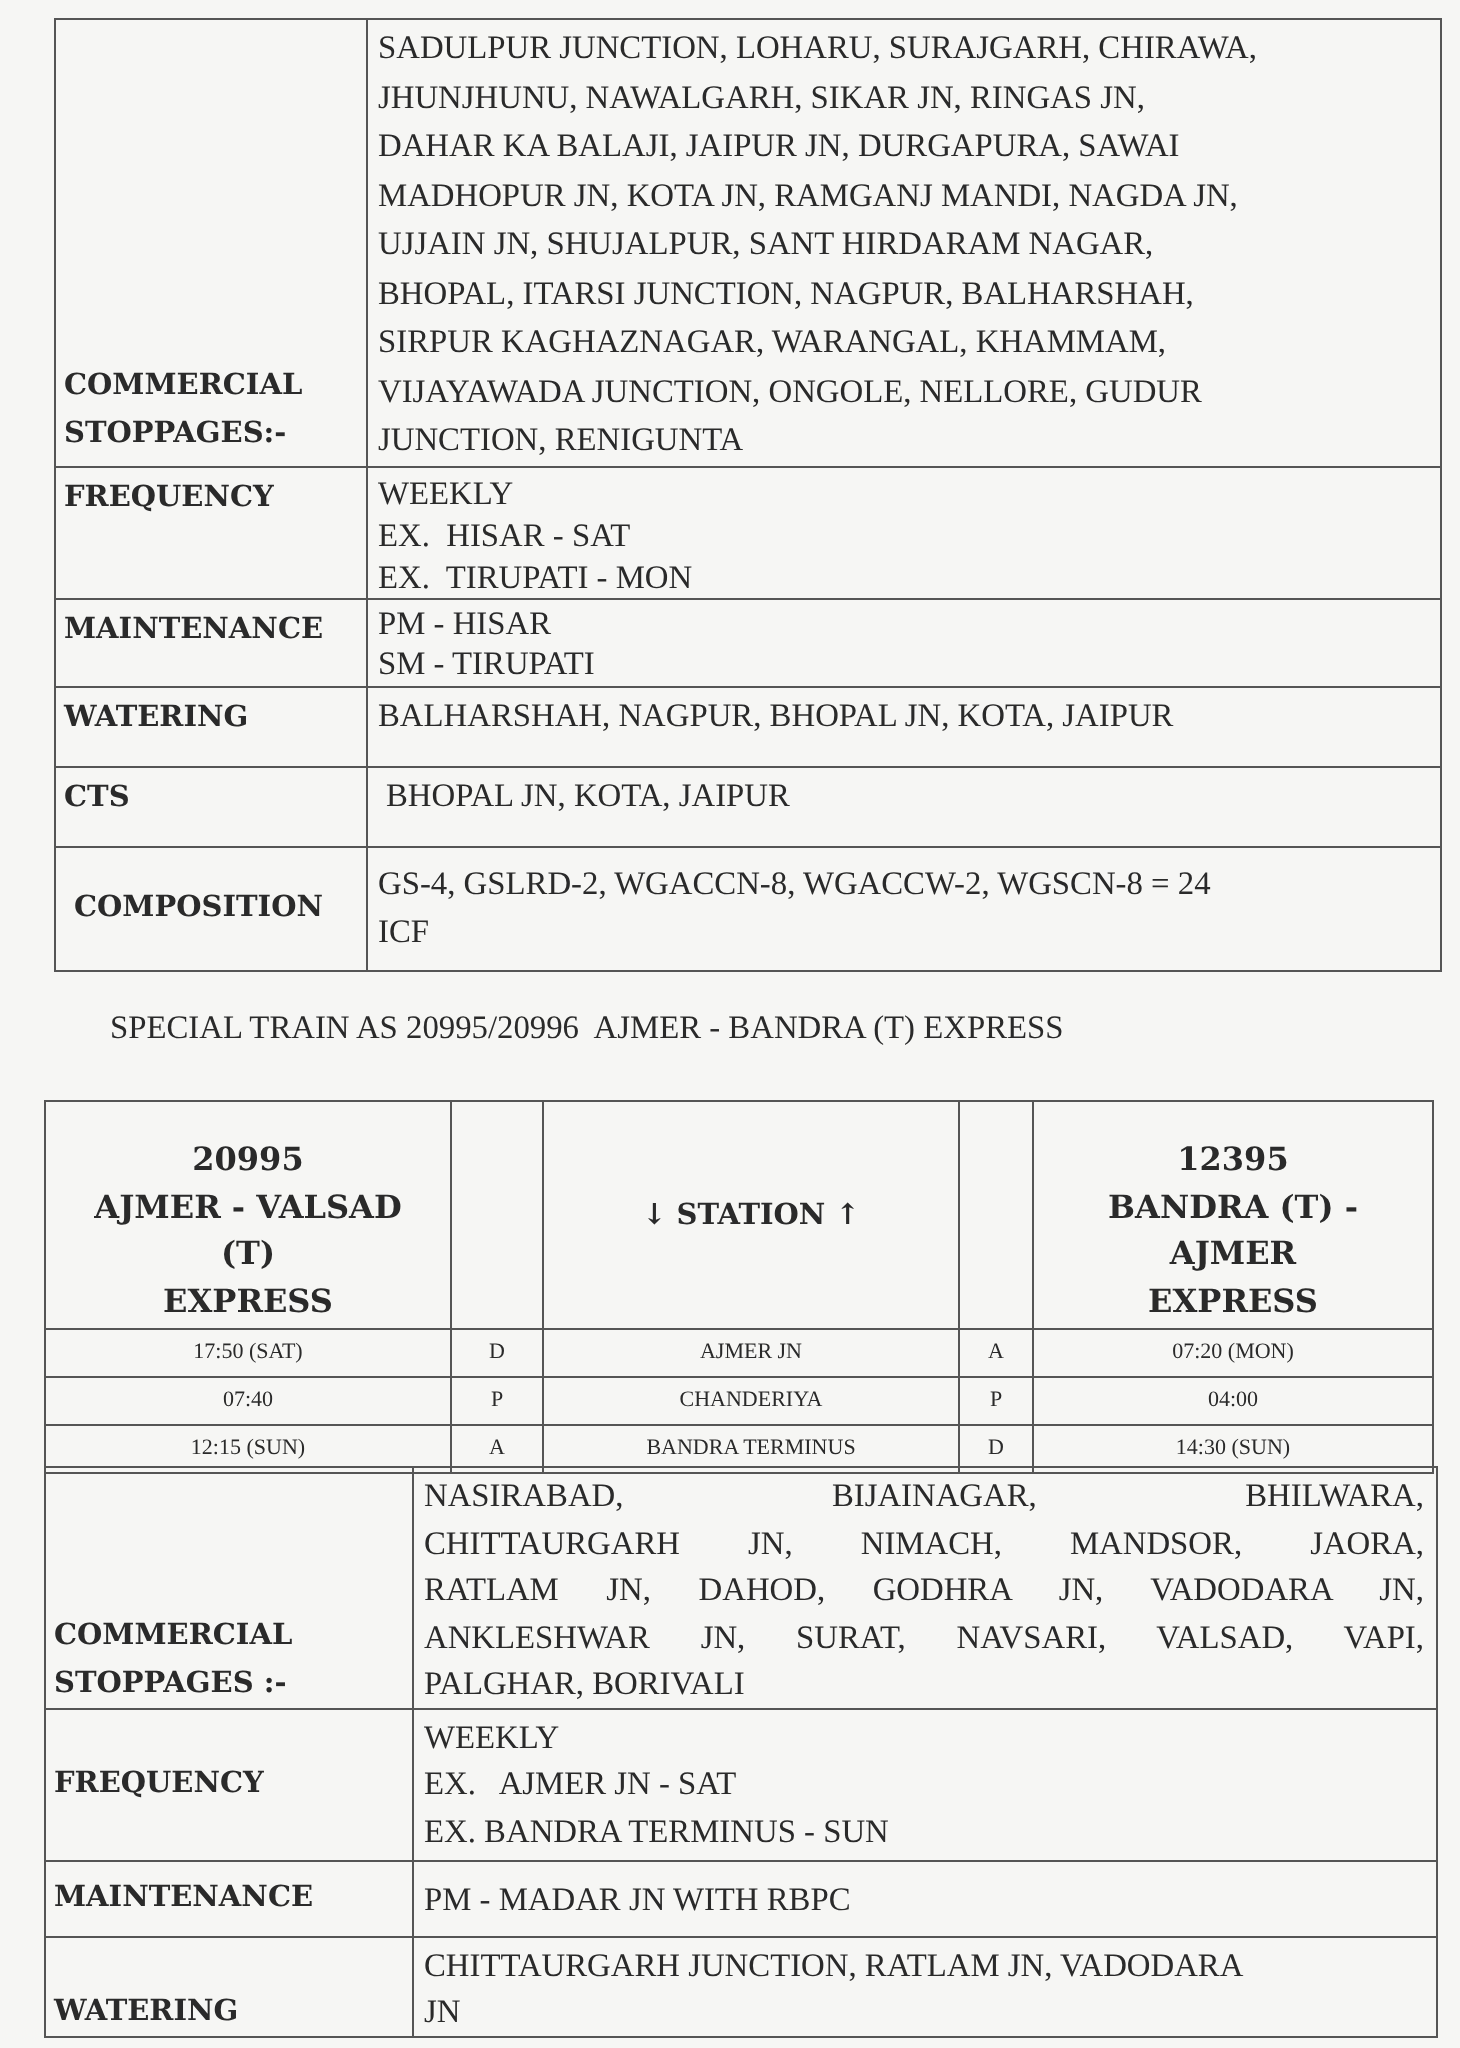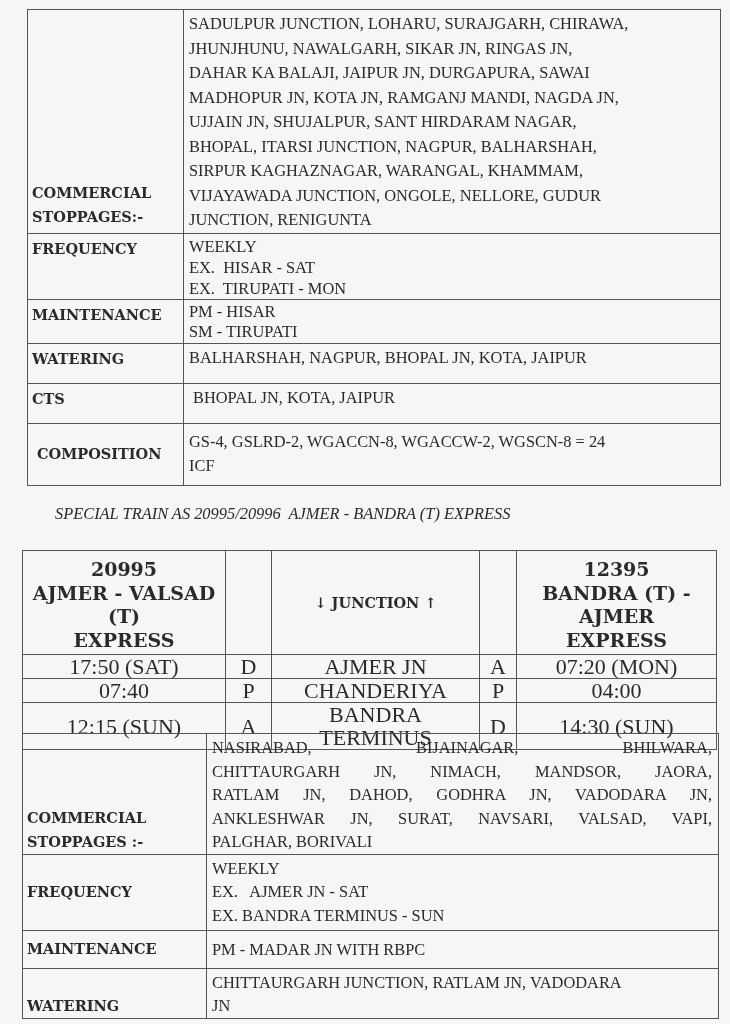--- a/index.html
+++ b/index.html
@@ -17,26 +17,26 @@
   .lbl-top { vertical-align: top; padding-top: 3px; }
   .line { display: block; }
 
   
   #t1 { left: 27px; top: 9px; width: 694px; }
   #t1 col.c1 { width: 156px; }
 
   
   #sec22 { position: absolute; left: 22px; top: 502px; width: 696px; font-size: 16.4px; line-height: 23px; }
   #sec22 .l1 { display: flex; justify-content: space-between; }
-  #sec22 .l2 { padding-left: 33px; font-style: italic; }
+  #sec22 .l2 { padding-left: 33px; }
 
   
   #t2 { left: 22px; top: 550px; width: 695px; }
-  #t2 td { text-align: center; vertical-align: middle; font-size: 22px; line-height: 23px; }
-  #t2 .hd { font-family: "DejaVu Serif", serif; font-weight: bold; font-size: 19px; line-height: 23.5px; padding: 7px 0 2px; }
+  #t2 td { text-align: center; vertical-align: middle; font-size: 11px; line-height: 23px; }
+  #t2 .hd { font-family: "DejaVu Serif", serif; font-weight: bold; font-size: 16px; line-height: 23.5px; padding: 17px 0 2px; }
   #t2 .st { font-family: "DejaVu Serif", serif; font-weight: bold; font-size: 14.5px; }
 
   
   #t3 { left: 22px; top: 733px; width: 697px; }
   #t3 col.c1 { width: 184px; }
 </style>
 </head>
 <body>
 
 <table id="t1">
@@ -109,21 +109,21 @@
   </colgroup>
   <tbody>
       <tr>
     <td class="hd">
       <span class="line">20995</span>
       <span class="line">AJMER - VALSAD</span>
       <span class="line">(T)</span>
       <span class="line">EXPRESS</span>
     </td>
     <td></td>
-    <td class="st">↓ JUNCTION ↑</td>
+    <td class="st">↓ STATION ↑</td>
     <td></td>
     <td class="hd">
       <span class="line">12395</span>
       <span class="line">BANDRA (T) -</span>
       <span class="line">AJMER</span>
       <span class="line">EXPRESS</span>
     </td>
   </tr>
   <tr>
     <td>17:50 (SAT)</td>

